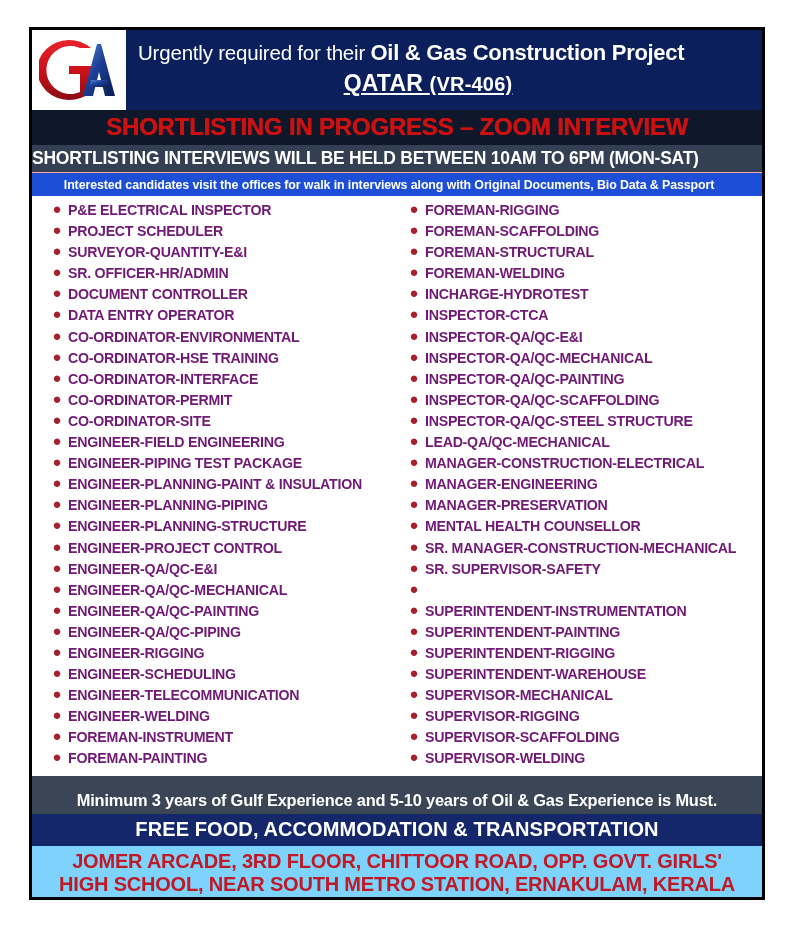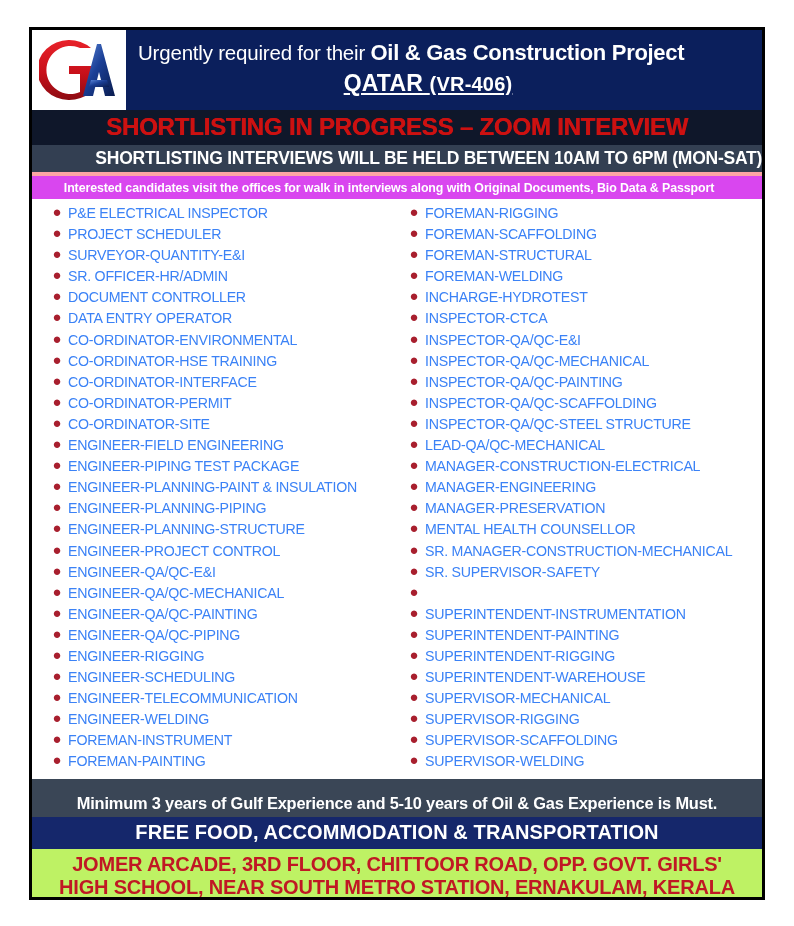--- a/index.html
+++ b/index.html
@@ -89,34 +89,34 @@
   .banner-blue .txt {
     color: #cc1111;
     font-weight: bold;
     font-size: 24px;
     letter-spacing: -0.2px;
     font-stretch: condensed;
     text-shadow: 0.5px 0 0 #cc1111;
   }
   .banner-navy1 {
     background: #333f52;
-    text-align: right;
-    padding: 3px 0 3px 12px;
+    text-align: left;
+    padding: 3px 0 3px 0;
   }
   .banner-navy1 .txt {
     color: #ffffff;
     font-weight: bold;
     font-size: 17.5px;
     letter-spacing: -0.25px;
   }
   .banner-navy2 {
-    background: #d946ef;
+    background: #1d4ed8;
     text-align: center;
     padding: 2px 16px 3px 0;
-    border-top: 4px solid #fca5a5;
+    border-top: 1px solid #fca5a5;
   }
   .banner-navy2 .txt {
     color: #ffffff;
     font-weight: bold;
     font-size: 12.4px;
     letter-spacing: -0.1px;
   }
 
   
   .jobs {
@@ -141,22 +141,22 @@
     color: #a81f2e;
     font-size: 15px;
     width: 22px;
     flex: none;
     text-align: center;
     line-height: 1;
     position: relative;
     top: -1px;
   }
   .job-label {
-    color: #3b82f6;
-    font-weight: normal;
+    color: #701a75;
+    font-weight: bold;
     font-size: 14.2px;
     letter-spacing: -0.25px;
     white-space: nowrap;
   }
 
   
   .band-exp {
     background: #3a4656;
     text-align: center;
     padding: 15px 0 4px 0;
@@ -175,21 +175,21 @@
   .band-free .txt {
     color: #ffffff;
     font-weight: bold;
     font-size: 20px;
     letter-spacing: 0.1px;
   }
 
   .address {
     text-align: center;
     padding: 4px 4px 2px 4px;
-    background: #bef264;
+    background: #7dd3fc;
   }
   .address .line {
     color: #c01824;
     font-weight: bold;
     font-size: 20px;
     line-height: 1.18;
     letter-spacing: -0.2px;
   }
 
   .contact {

